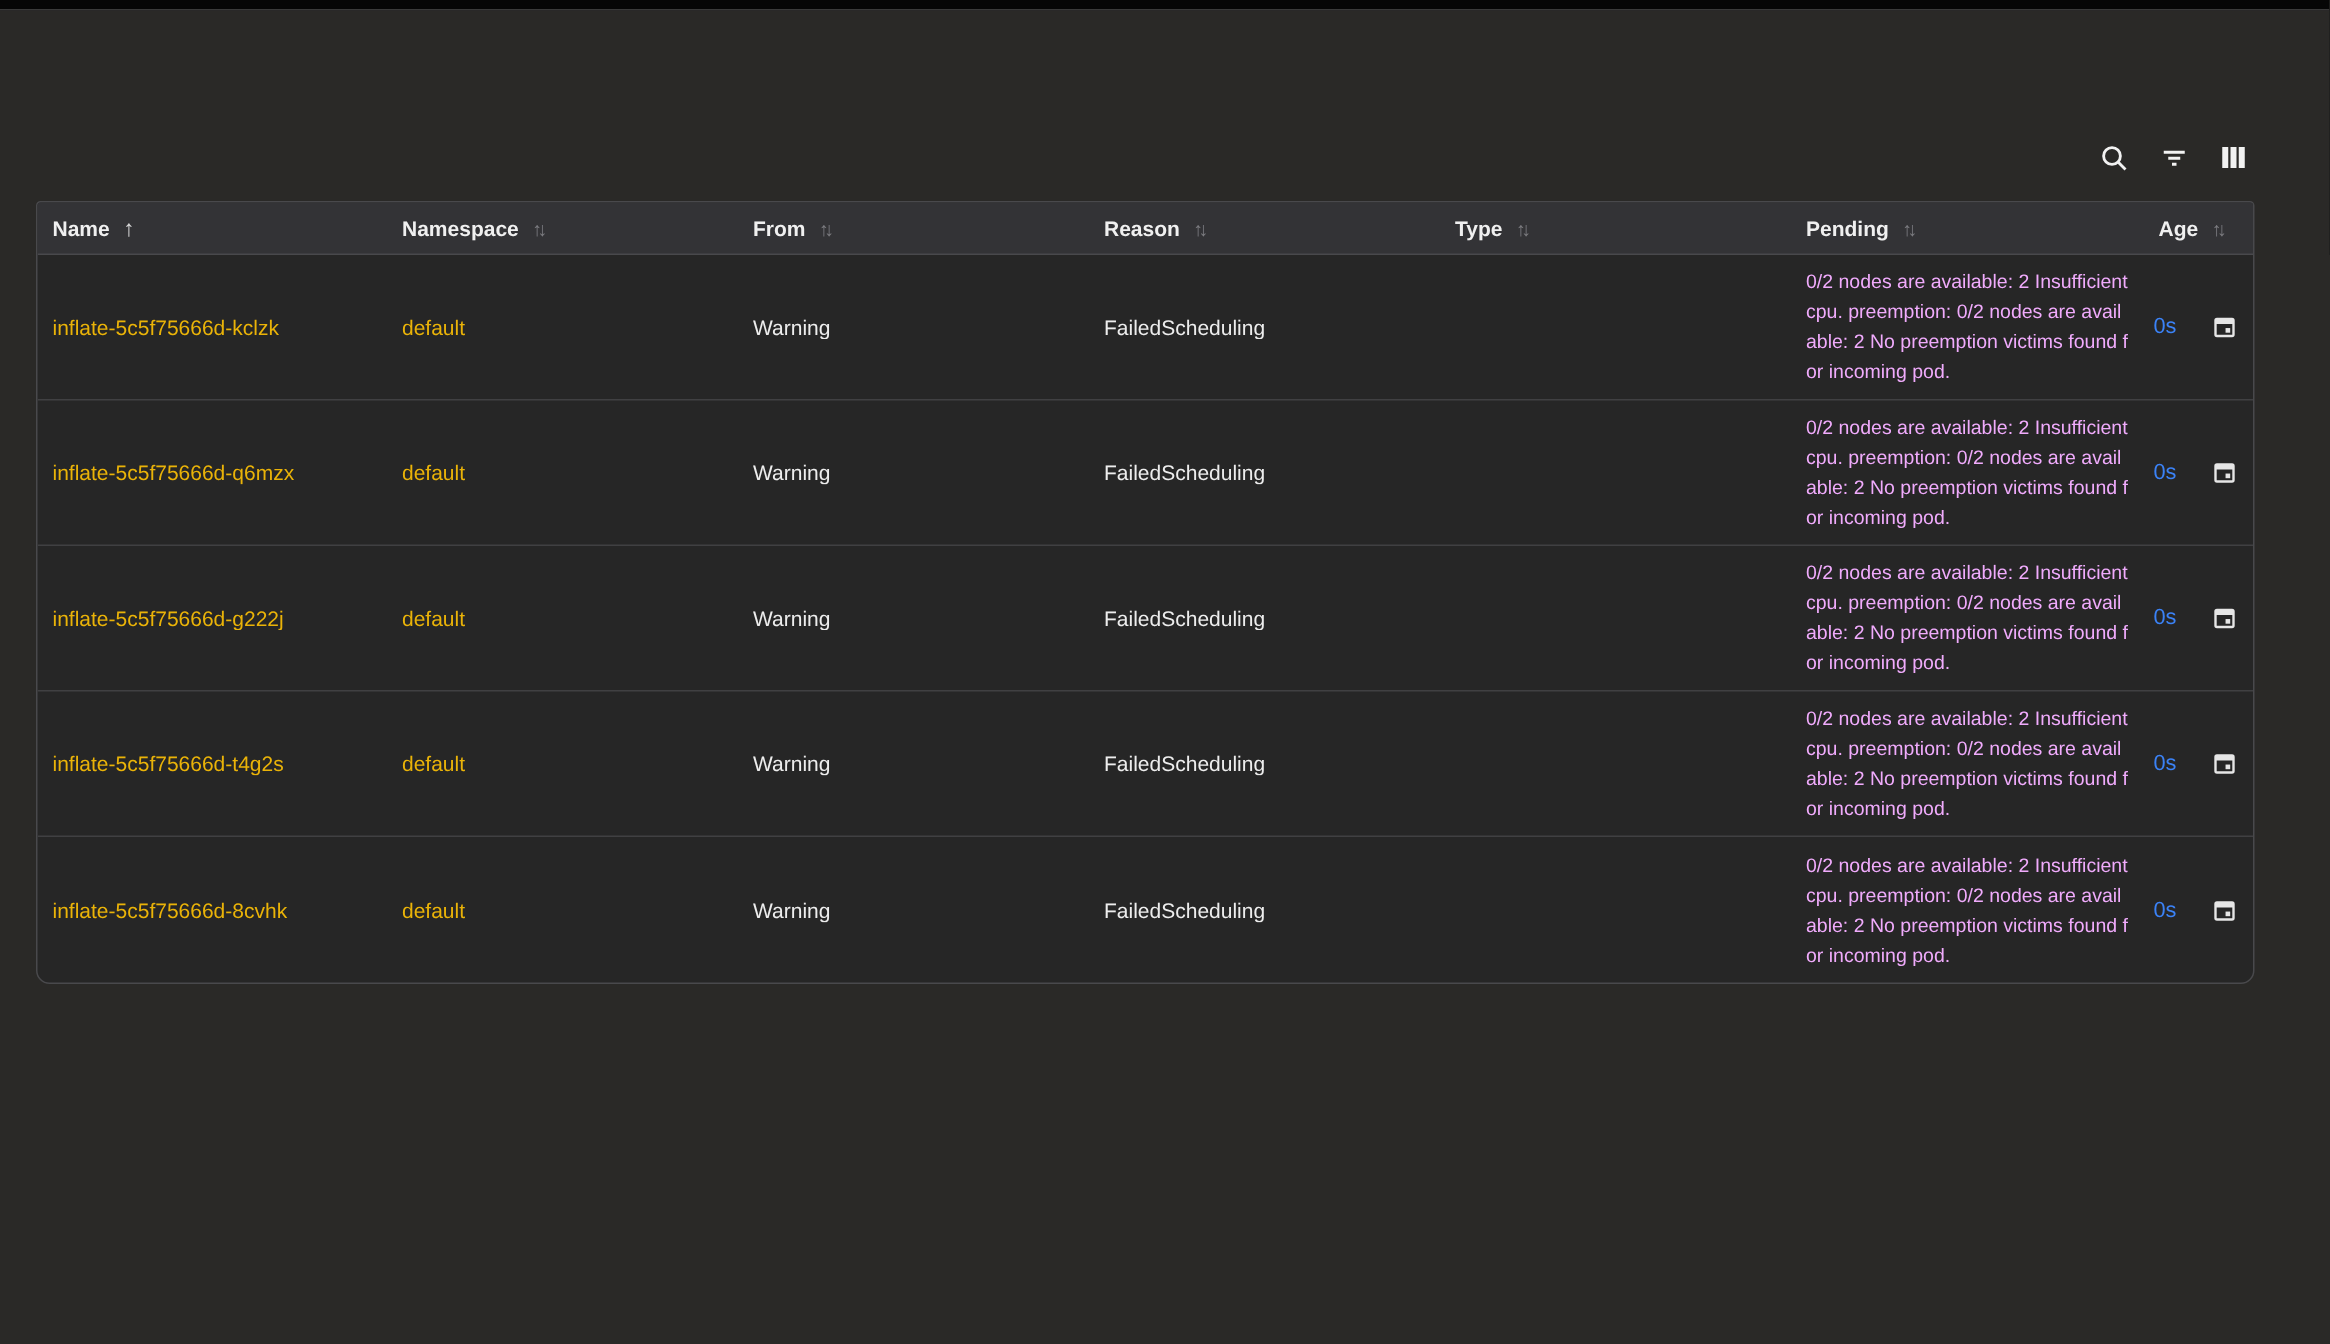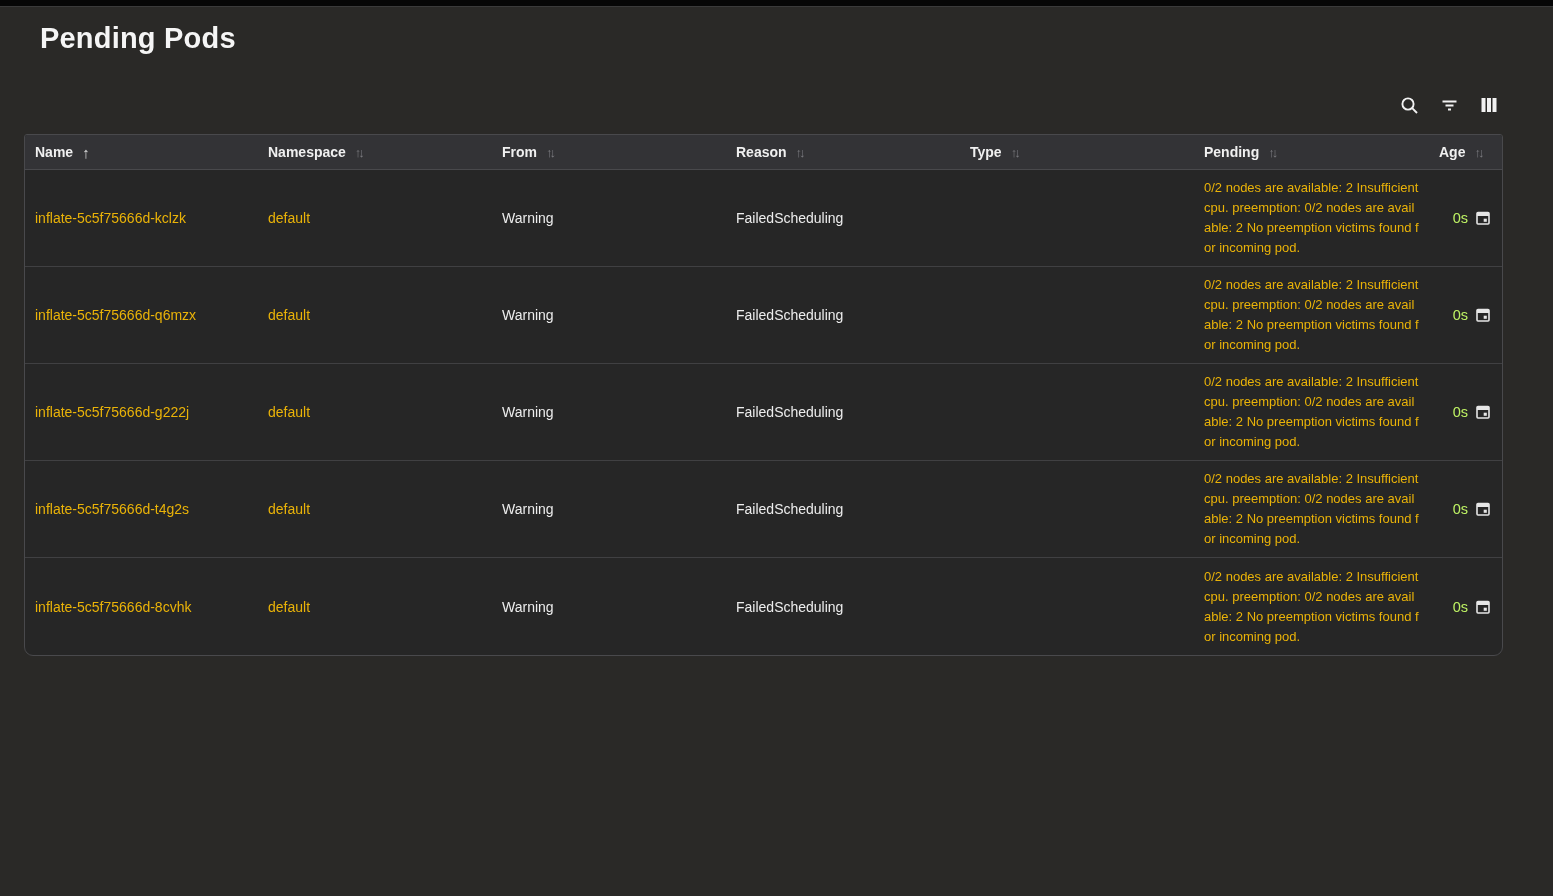--- a/index.html
+++ b/index.html
@@ -114,43 +114,42 @@
     overflow: hidden;
   }
   .td a {
     color: #eab308;
     text-decoration: none;
     cursor: pointer;
   }
   .td.msg {
     font-size: 13px;
     line-height: 20px;
-    color: #eab308;
+    color: #f0abfc;
     word-break: break-all;
     padding-right: 9px;
     max-height: 84px;
   }
   .td.age {
     display: flex;
     align-items: center;
     justify-content: flex-end;
-    gap: 7px;
+    gap: 24px;
     padding-right: 11px;
-    color: #bef264;
+    color: #3b82f6;
     font-size: 14.5px;
   }
   .td.age svg { display: block; flex: none; }
 </style>
 </head>
 <body>
 
 <div class="screen">
   <div class="top-strip"></div>
 
-  <h1 class="page-title">Pending Pods</h1>
 
   <div class="toolbar">
     <button class="icon-btn">
       <svg width="21" height="21" viewBox="0 0 21 21" fill="none" stroke="#f2f2f2" stroke-width="1.9">
         <circle cx="9" cy="9" r="5.6"></circle>
         <line x1="13.2" y1="13.2" x2="18" y2="18"></line>
       </svg>
     </button>
     <button class="icon-btn">
       <svg width="21" height="21" viewBox="0 0 21 21" fill="none" stroke="#f2f2f2" stroke-width="2">

